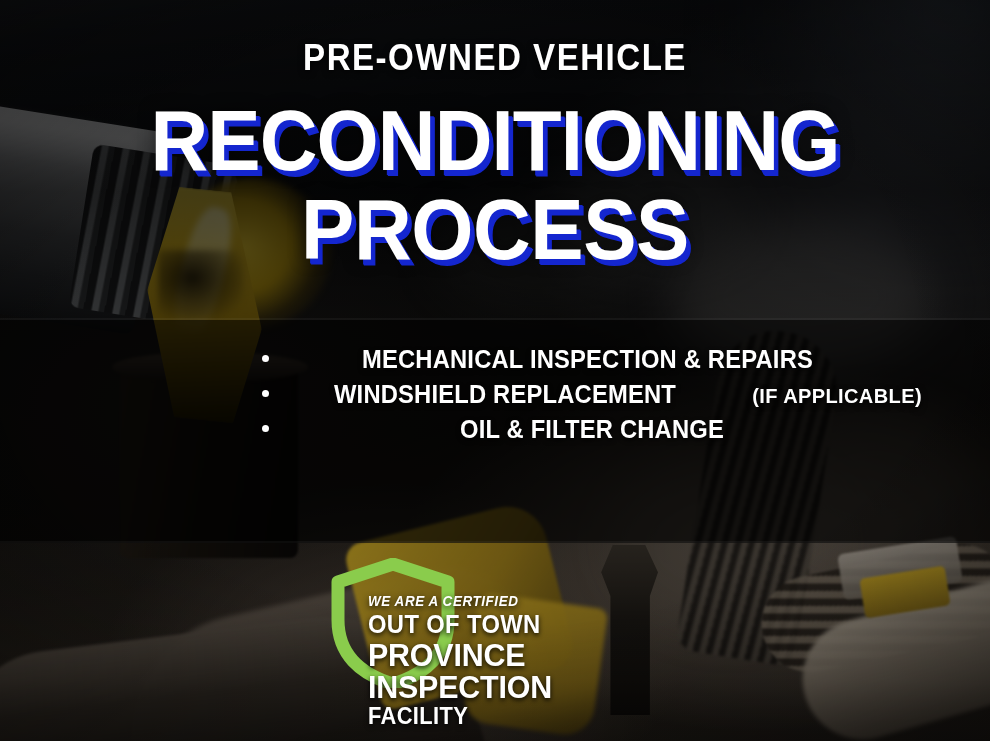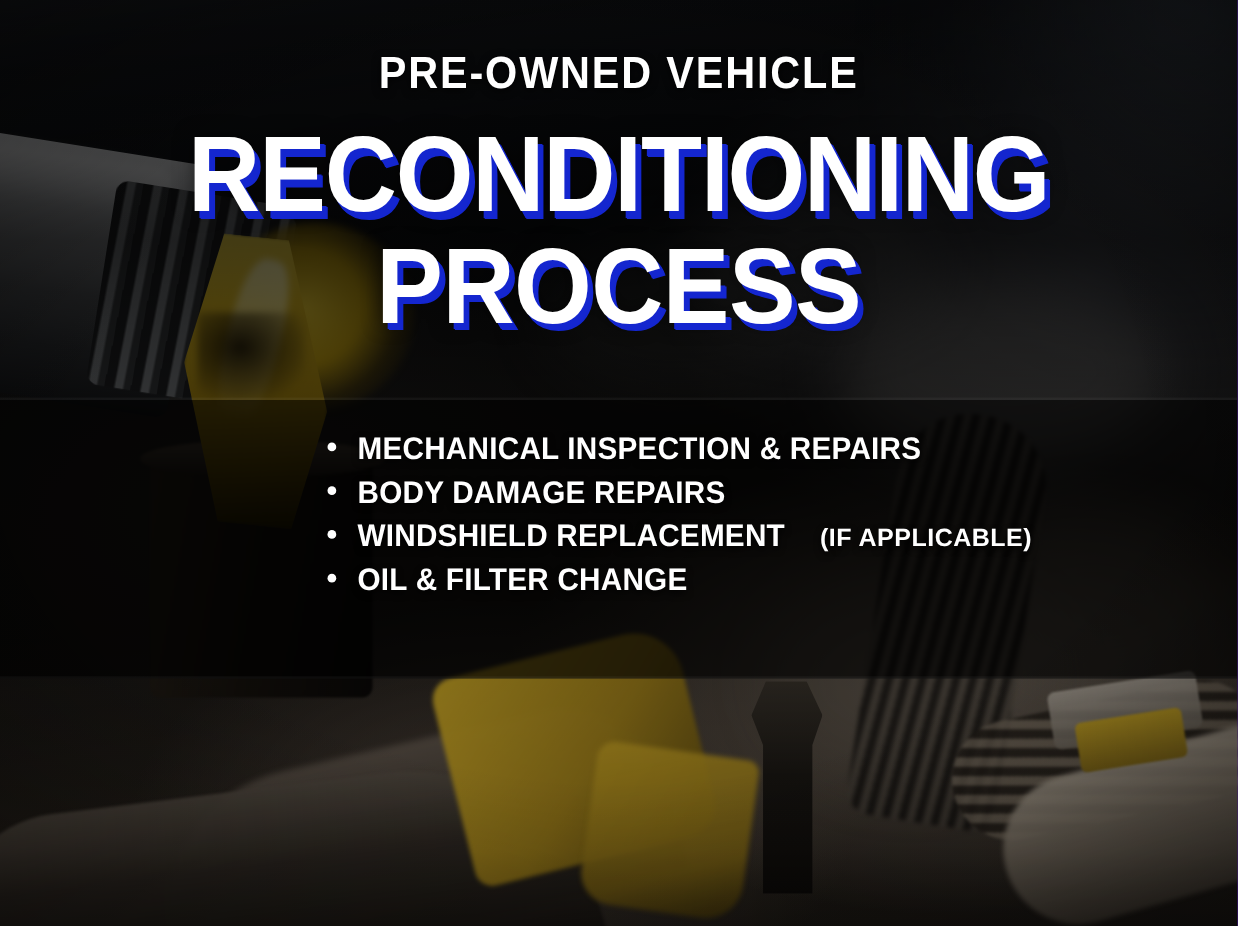--- a/index.html
+++ b/index.html
@@ -317,20 +317,21 @@
     position: absolute;
     left: 262px;
     top: 345px;
     width: 660px;
   }
   .bullet-row {
     display: flex;
     align-items: baseline;
     margin-bottom: 7px;
     height: 28px;
+    justify-content: space-between;
   }
   .bullet-dot {
     width: 7px; height: 7px;
     border-radius: 50%;
     background: #ffffff;
     flex: 0 0 auto;
     margin-right: 17px;
     position: relative;
     top: -6px;
   }
@@ -470,36 +471,42 @@
     <div class="title-2">PROCESS</div>
 
     <div class="bullets">
 
       <div class="bullet-row">
         <span class="bullet-dot"></span>
         <span class="bullet-text">MECHANICAL INSPECTION &amp; REPAIRS</span>
         <span class="bullet-note"></span>
       </div>
 
-      <div class="bullet-row">
-        <span class="bullet-dot"></span>
-        <span class="bullet-text">BODY DAMAGE REPAIRS</span>
-        <span class="bullet-note"></span>
-      </div>
 
       <div class="bullet-row">
         <span class="bullet-dot"></span>
         <span class="bullet-text">WINDSHIELD REPLACEMENT</span>
         <span class="bullet-note">(IF APPLICABLE)</span>
       </div>
 
       <div class="bullet-row">
         <span class="bullet-dot"></span>
         <span class="bullet-text">OIL &amp; FILTER CHANGE</span>
         <span class="bullet-note"></span>
       </div>
 
 
     </div>
 
+    <div class="badge">
+      <svg class="badge-shield" viewBox="0 0 130 130">
+        <path d="M65 6 L120 24 L120 62 C120 96 98 116 65 126 C32 116 10 96 10 62 L10 24 Z" fill="none" stroke="#8ACC4C" stroke-width="13" stroke-linejoin="round"></path>
+      </svg>
+      <div class="badge-text">
+        <div class="badge-l1">WE ARE A CERTIFIED</div>
+        <div class="badge-l2">OUT OF TOWN</div>
+        <div class="badge-l3">PROVINCE INSPECTION</div>
+        <div class="badge-l4">FACILITY</div>
+      </div>
+    </div>
 
   </div>
 </div>
 
 </body></html>

